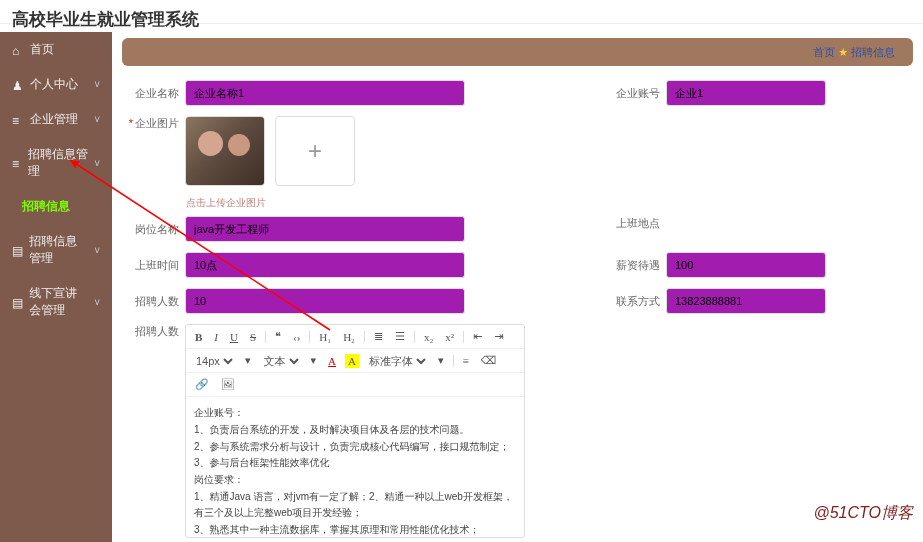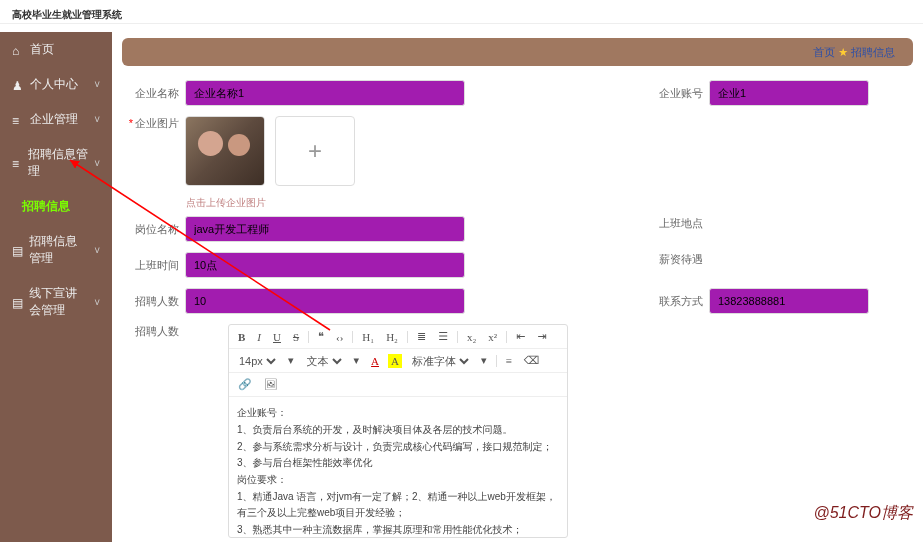--- a/index.html
+++ b/index.html
@@ -1,30 +1,30 @@
 <!DOCTYPE html>
 <html><head>
 <meta charset="utf-8">
 <style>
 * { margin: 0; padding: 0; box-sizing: border-box; }
 body { font-family: "Microsoft YaHei", Arial, sans-serif; font-size: 12px; color: #333; background: #fff; width: 923px; height: 542px; overflow: hidden; position: relative; }
-.header { height: 24px; background: #fff; border-bottom: 1px solid #eee; padding: 8px 12px; font-size: 10px; font-weight: bold; }
+.header { height: 24px; background: #fff; border-bottom: 1px solid #eee; padding: 8px 12px; font-size: 17px; font-weight: bold; }
 .sidebar { position: absolute; top: 32px; left: 0; width: 112px; height: 510px; background: #7d5a4c; color: #fff; }
 .sidebar-item { padding: 9px 12px; font-size: 12px; color: #eee; cursor: pointer; display: flex; align-items: center; gap: 6px; position: relative; }
 .sidebar-item.active { color: #7bff00; font-weight: bold; }
 .sidebar-item .icon { width: 12px; height: 12px; display: inline-block; }
 .sidebar-item .chev { margin-left: auto; font-size: 10px; color: #ccc; }
 .sidebar-sub { padding-left: 22px; }
 .content { position: absolute; top: 32px; left: 112px; width: 811px; height: 510px; background: #fff; overflow: hidden; }
 .breadcrumb-bar { margin: 6px 10px; background: #a07860; border-radius: 6px; height: 28px; display: flex; align-items: center; justify-content: flex-end; padding: 0 18px; color: #3b5998; font-size: 11px; }
 .breadcrumb-bar .home { color: #2b4fa8; }
 .breadcrumb-bar .star { color: #ffcc33; margin: 0 3px; }
 .breadcrumb-bar .current { color: #2b4fa8; }
 .form-area { padding: 8px 12px 0 12px; }
-.form-row { display: flex; margin-bottom: 10px; align-items: flex-start; gap: 43px; }
+.form-row { display: flex; margin-bottom: 10px; align-items: flex-start; }
 .form-group { display: flex; align-items: center; flex: 1; }
 .form-group.right { margin-left: 140px; }
 .label { width: 55px; text-align: right; font-size: 11px; color: #666; margin-right: 6px; flex-shrink: 0; }
 .label .req { color: #f00; margin-right: 2px; }
 .input { height: 26px; border: 1px solid #ddd; border-radius: 3px; padding: 0 8px; font-size: 11px; outline: none; background: #a21caf; }
 .input.w1 { width: 280px; }
 .input.w2 { width: 160px; }
 .thumb-row { display: flex; gap: 10px; }
 .thumb { width: 80px; height: 70px; border: 1px solid #ddd; border-radius: 4px; display: flex; align-items: center; justify-content: center; overflow: hidden; }
 .thumb.add { font-size: 24px; color: #999; cursor: pointer; }
@@ -127,20 +127,21 @@
       </div>
     </div>
 
     <div class="form-row">
       <div class="form-group">
         <span class="label">上班时间</span>
         <input class="input w1" value="10点" style="">
       </div>
       <div class="form-group right">
         <span class="label">薪资待遇</span>
+        <input class="input w2" value="100" style="">
       </div>
     </div>
 
     <div class="form-row">
       <div class="form-group">
         <span class="label">招聘人数</span>
         <input class="input w1" value="10" style="">
       </div>
       <div class="form-group right">
         <span class="label">联系方式</span>

